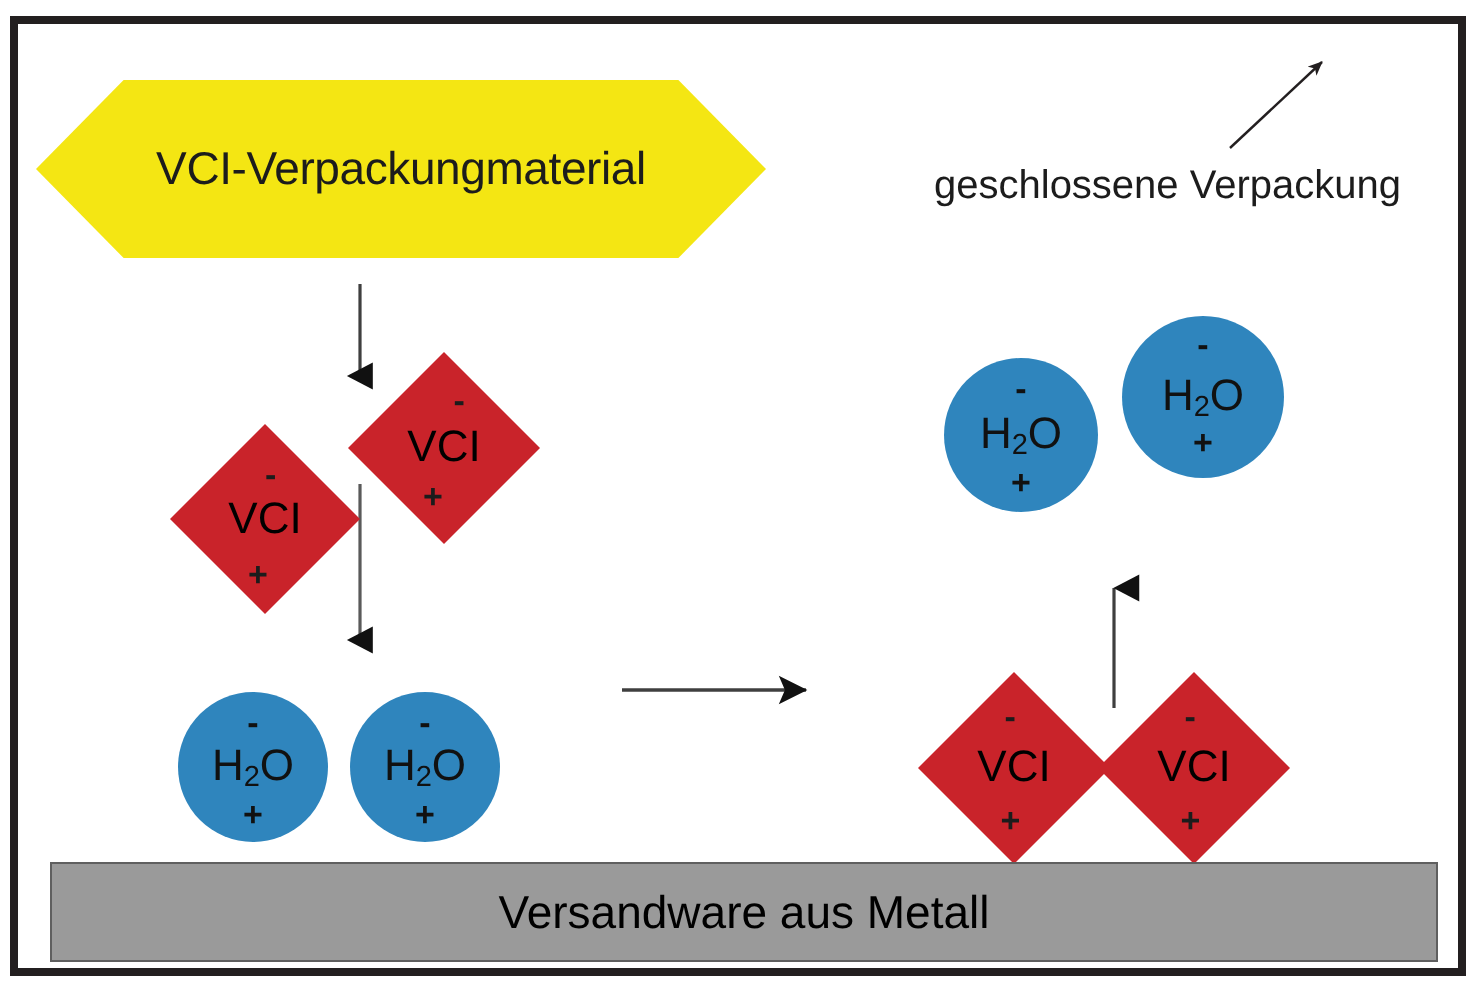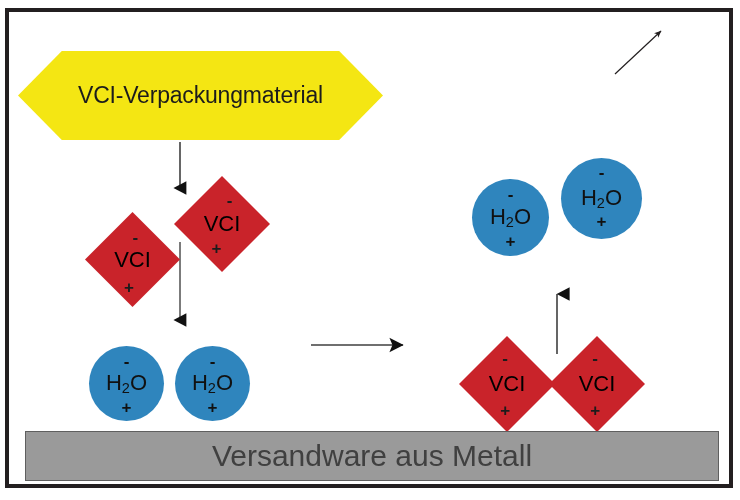--- a/index.html
+++ b/index.html
@@ -115,22 +115,22 @@
   #metalbar {
     position: absolute;
     background: #9a9a9a;
     border: 1px solid #5f5f5f;
     box-sizing: border-box;
     display: flex;
     align-items: center;
     justify-content: center;
   }
   #metalbar .bar-label {
-    font-size: 30px;
-    color: #404040;
+    font-size: 23px;
+    color: #000000;
     letter-spacing: 0px;
   }
   
   .note {
     position: absolute;
     font-size: 20px;
     color: #1c1c1c;
     white-space: nowrap;
   }
   
@@ -139,24 +139,25 @@
     overflow: visible;
   }
 </style>
 </head>
 <body>
 
 <div id="stage">
 
   <div id="frame">
 
-    <div class="hex" style="left:9px; top:39px; width:365px; height:89px;">
+    <div class="hex" style="left:9px; top:28px; width:365px; height:89px;">
       <span class="hex-label">VCI-Verpackungmaterial</span>
     </div>
 
+    <div class="note" style="left:458px; top:70px;">geschlossene Verpackung</div>
 
     <svg class="arrow-svg" style="left:600px; top:10px; width:70px; height:60px;" viewBox="0 0 70 60">
       <defs>
         <marker id="thinhead" markerWidth="7" markerHeight="7" refX="5.6" refY="3" orient="auto" markerUnits="strokeWidth">
           <path d="M0,0.4 L6,3 L0,5.6 L1.6,3 Z" fill="#231f20"></path>
         </marker>
       </defs>
       <line x1="6" y1="52" x2="52" y2="9" stroke="#231f20" stroke-width="1.2" marker-end="url(#thinhead)"></line>
     </svg>
 

